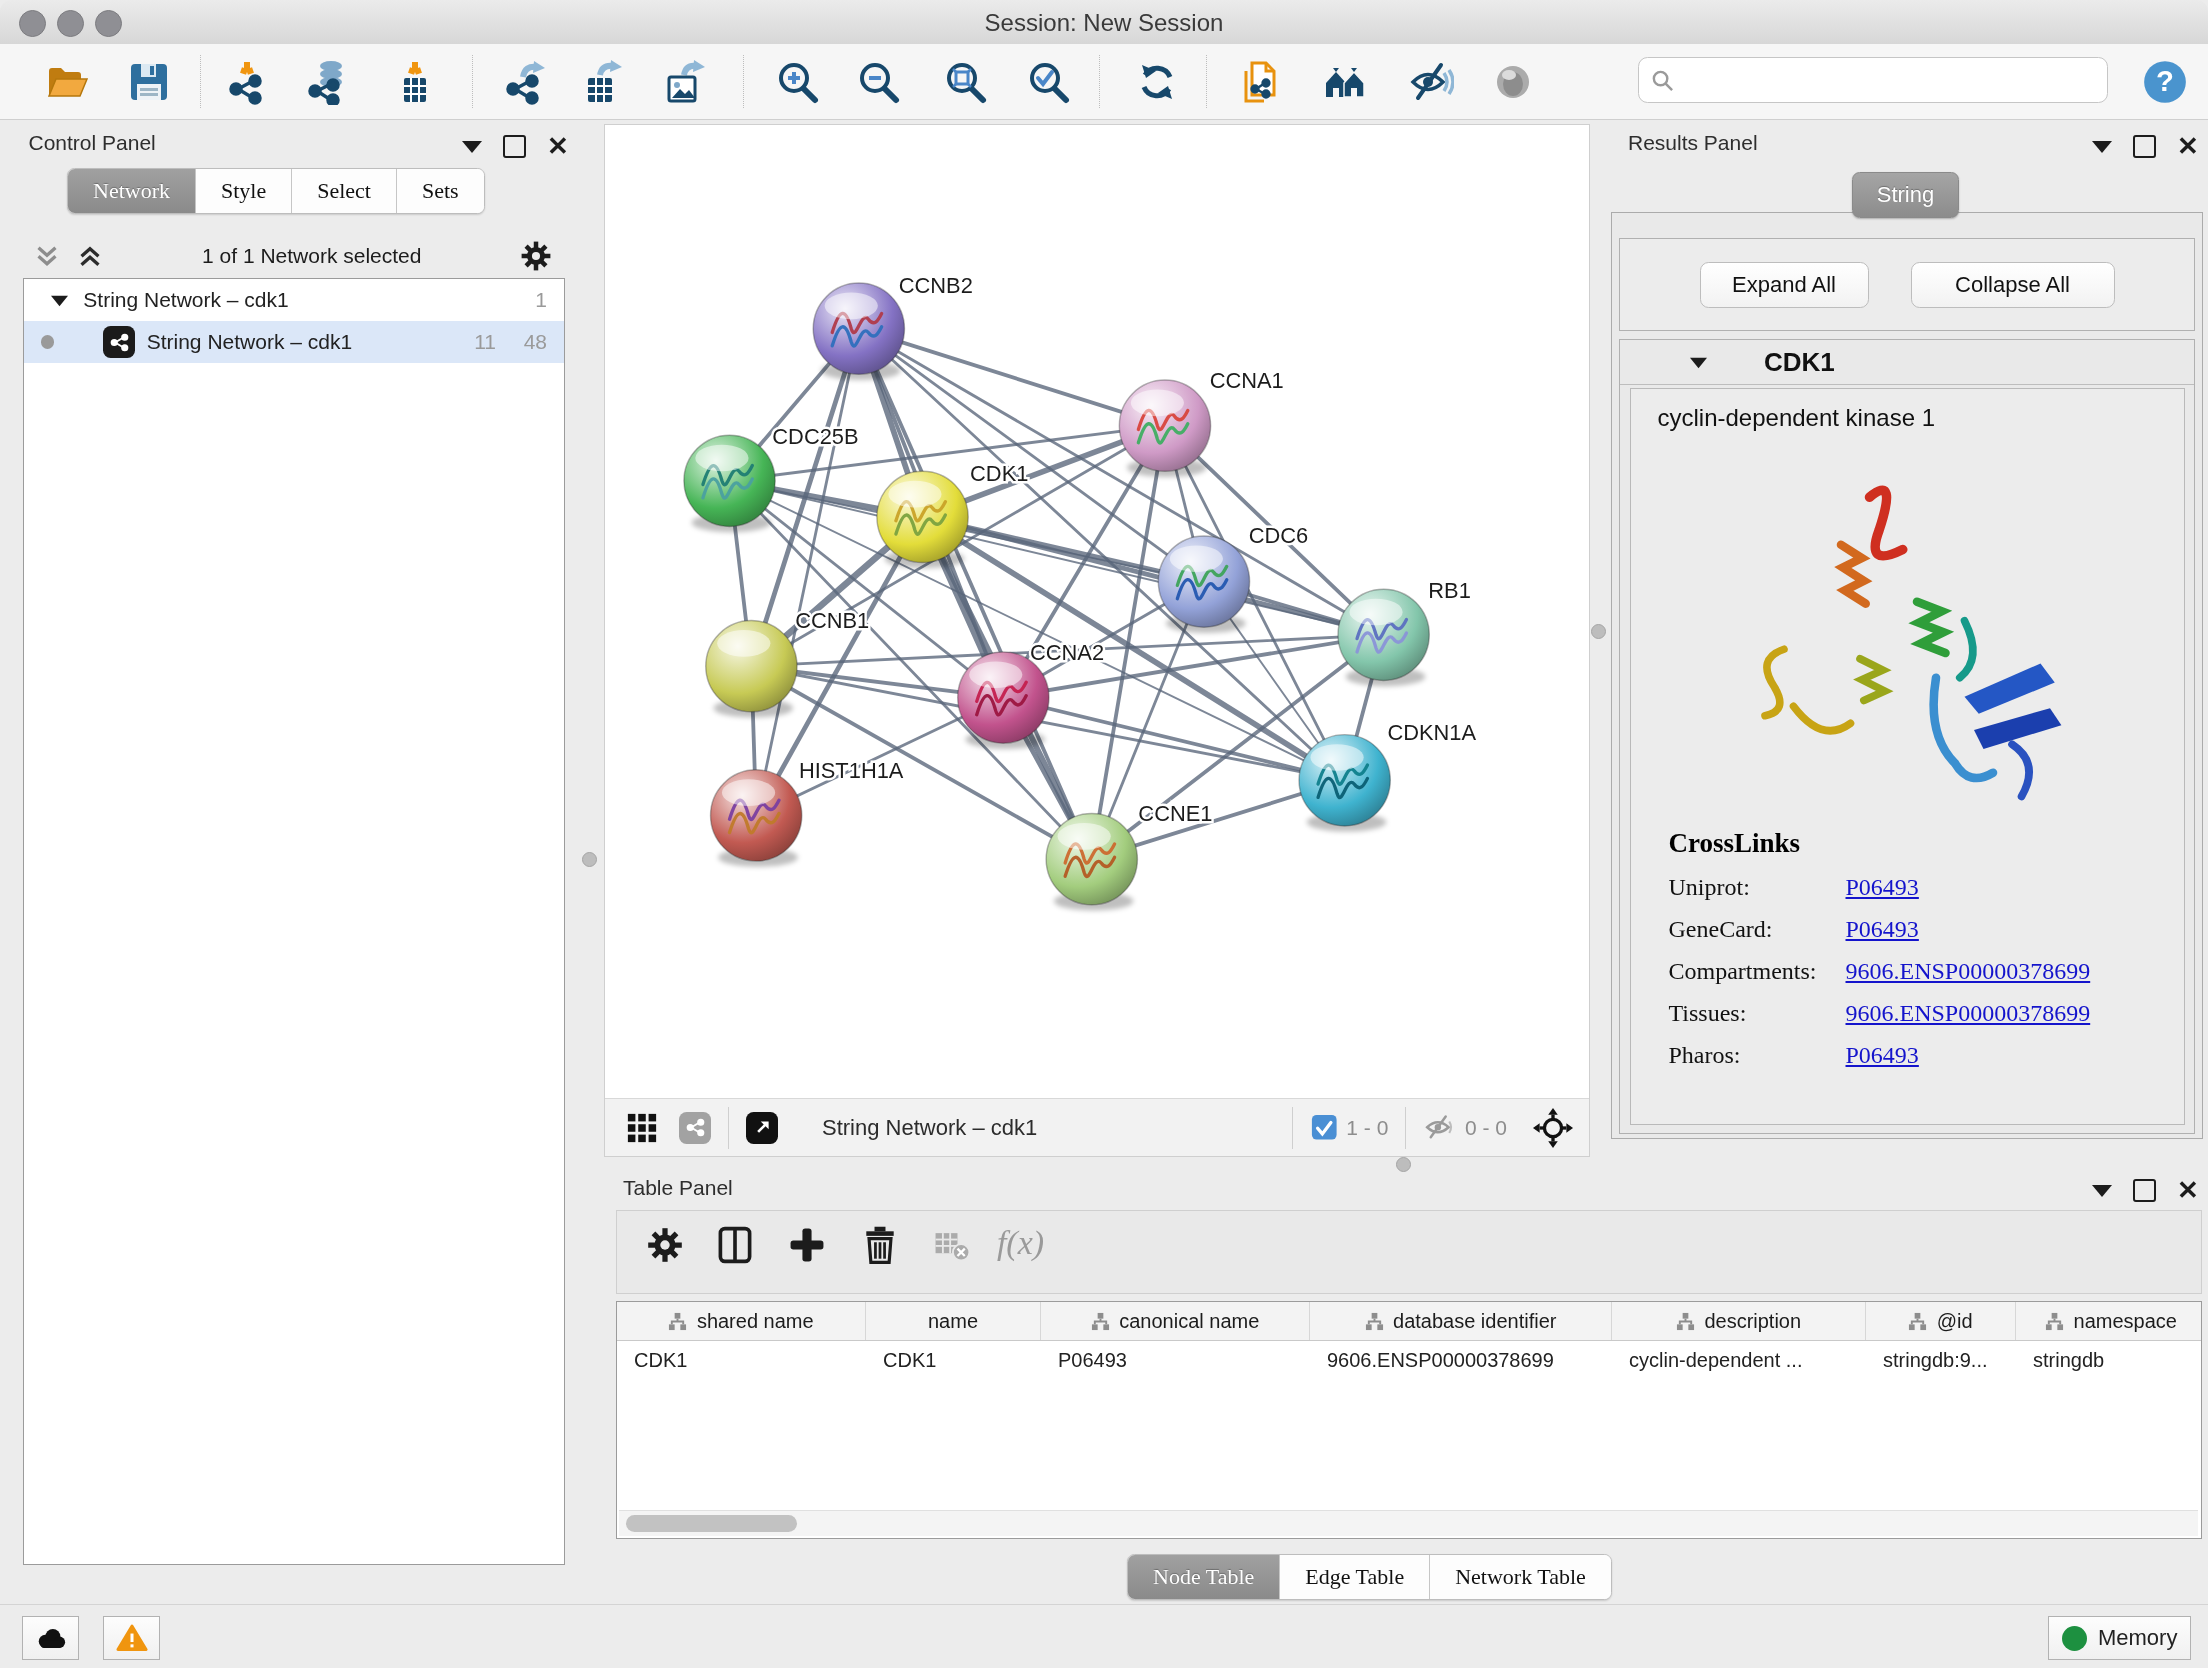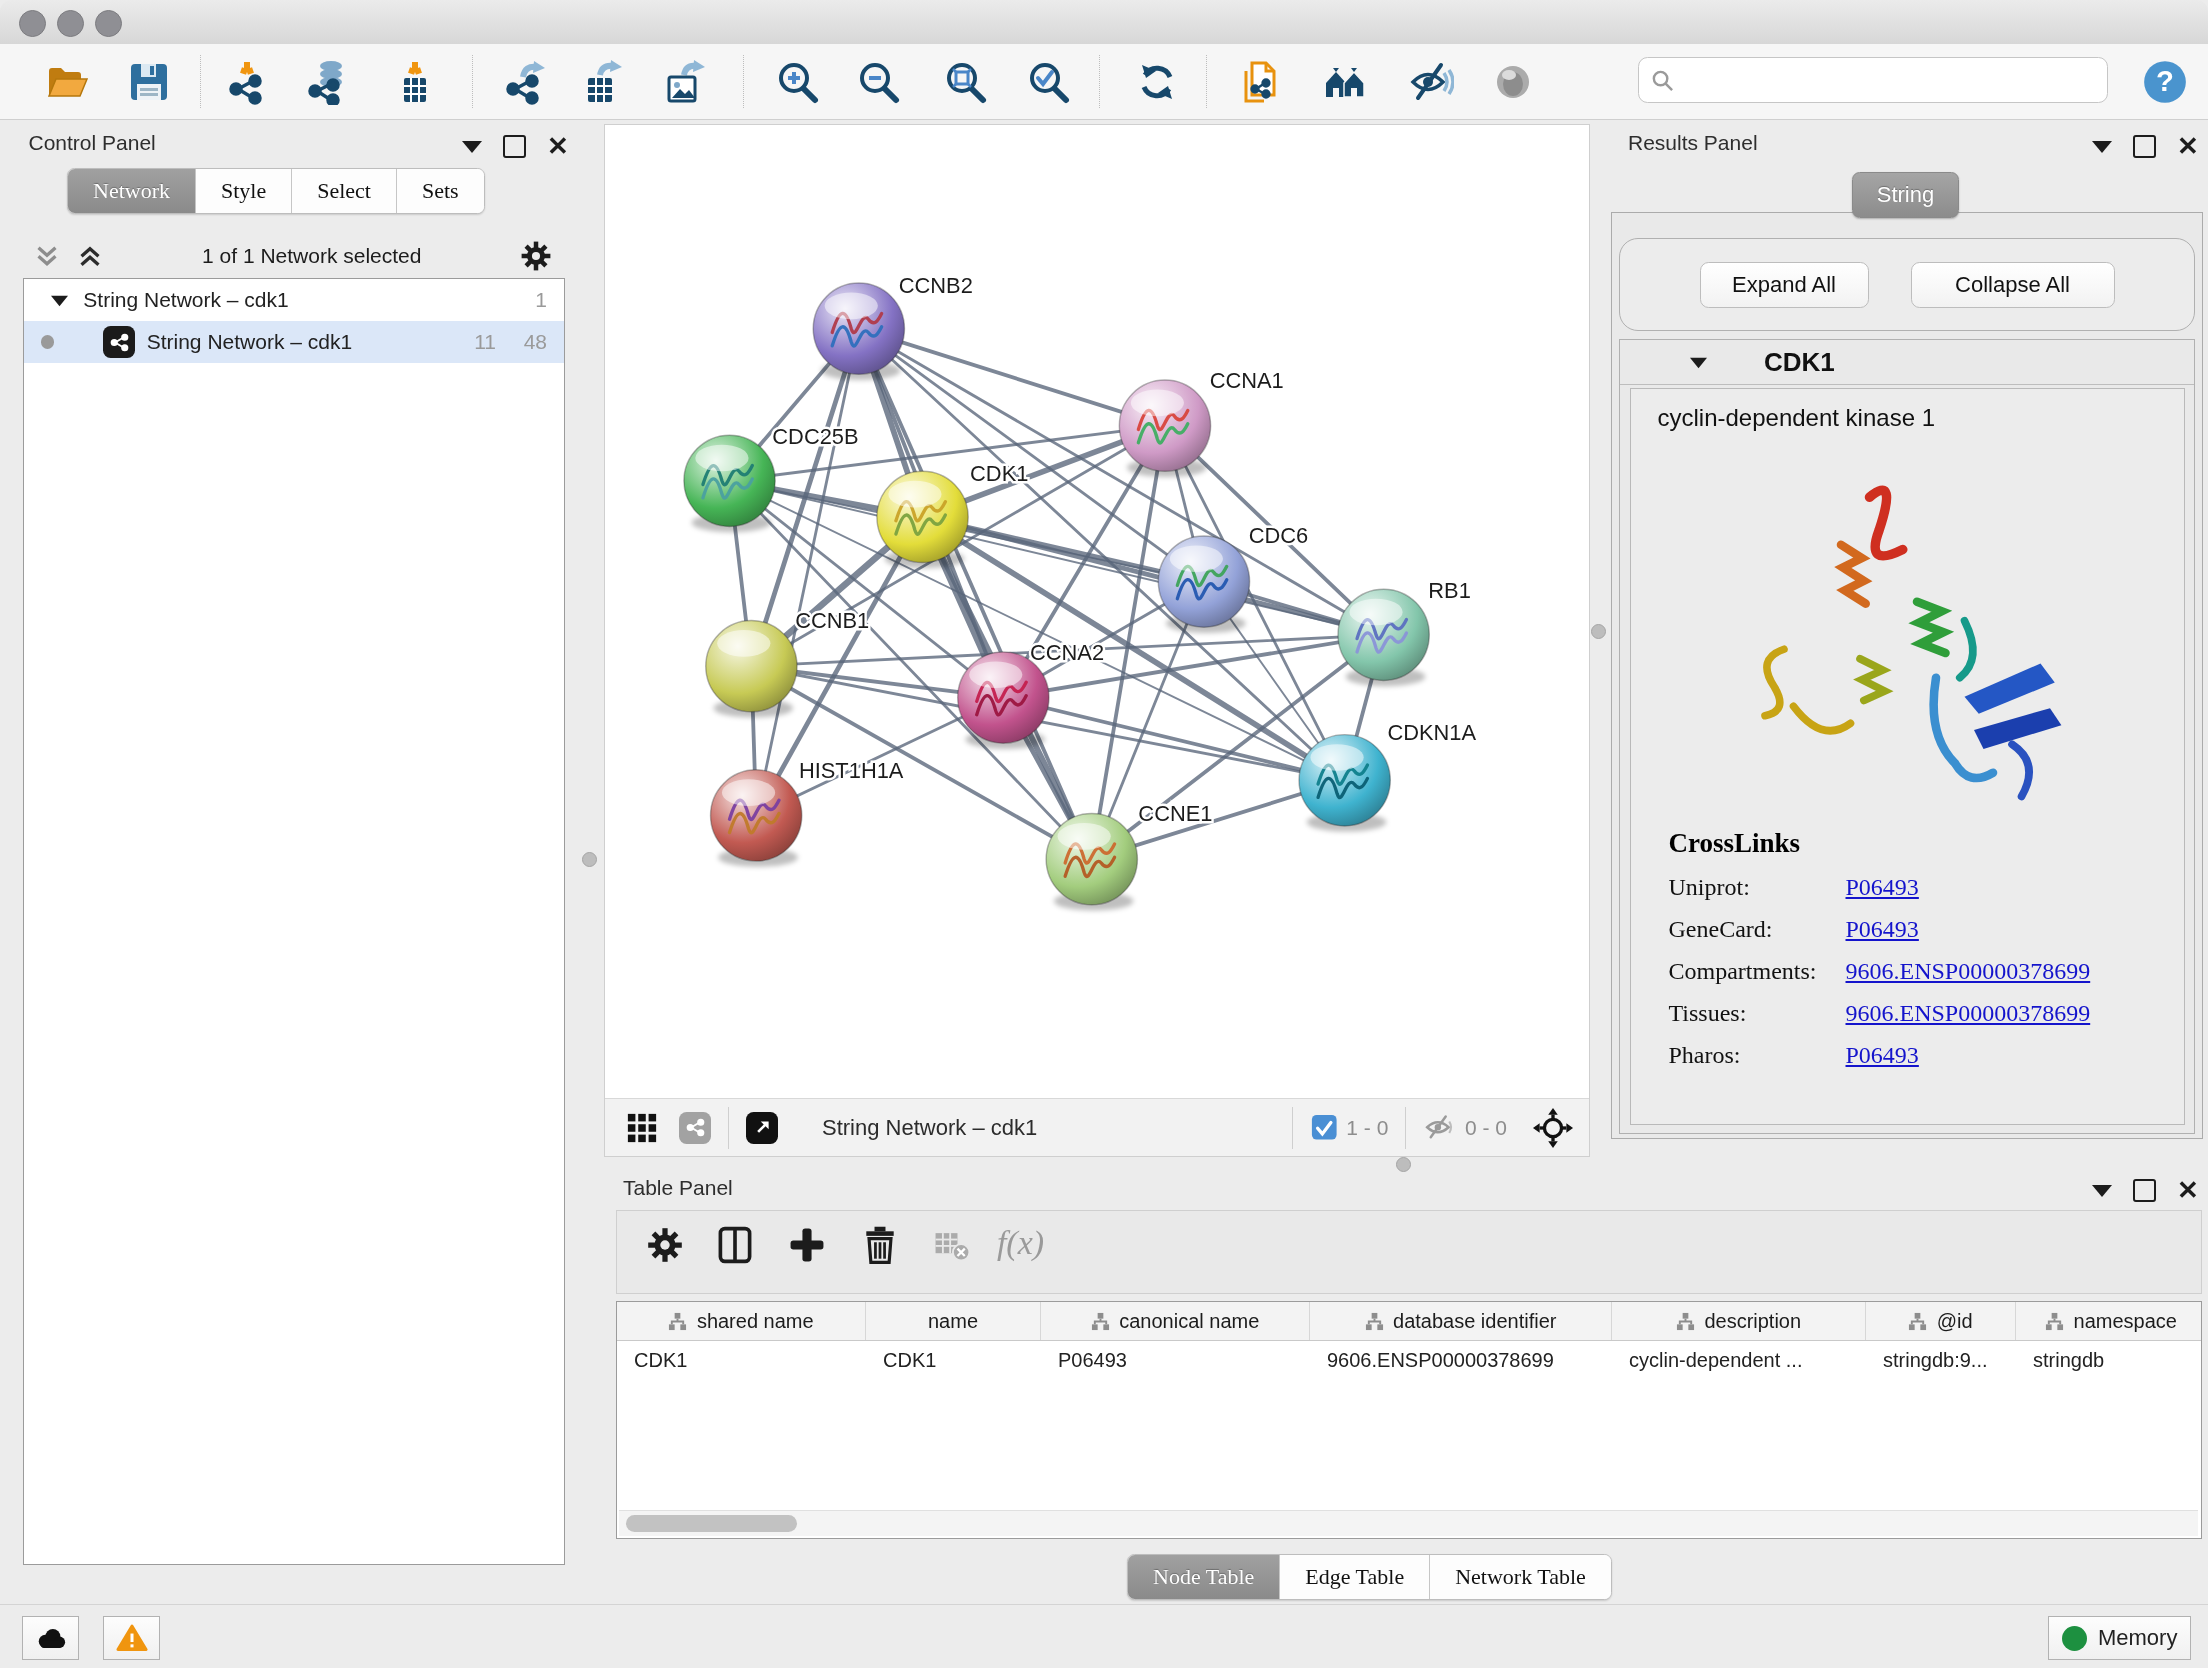--- a/index.html
+++ b/index.html
@@ -64,20 +64,21 @@
   #memory-dot{width:25px;height:25px;border-radius:50%;background:#1d9040;margin-right:11.4px;}
   .node-label{font-size:23px;fill:#1c1c1c;paint-order:stroke;stroke:#ffffff;stroke-width:5px;font-family:"Liberation Sans",sans-serif;}
 </style>
 </head>
 <body>
 
 <div id="titlebar" class="abs">
   <div class="tlight" style="left:19px"></div>
   <div class="tlight" style="left:57px"></div>
   <div class="tlight" style="left:95px"></div>
+  <div id="win-title">Session: New Session</div>
 </div>
 
 <div id="toolbar" class="abs">
   <div class="tbtn" style="left:42px">
     <svg width="46" height="46" viewBox="0 0 46 46">
       <path d="M5 36 V12 q0-3 3-3 h9 l4 4 h13 q3 0 3 3 v6" fill="#c07c10"></path>
       <path d="M5 37 L12 20 H43 L36 37 Z" fill="#f2a93f" stroke="#b5770c" stroke-width="1.5"></path>
     </svg>
   </div>
   <div class="tbtn" style="left:124px">
@@ -614,21 +615,21 @@
 </div>
 <div class="ph-controls" style="left:2092px;top:135px;">
   <div class="ph-caret"></div>
   <div class="ph-float"></div>
   <div class="ph-close">✕</div>
 </div>
 
 <div id="results-box" class="abs"></div>
 <div id="string-tab" class="abs">String</div>
 
-<div class="res-inner abs" style="left:1619px;top:238px;width:576px;height:93px;box-sizing:border-box;display:flex;align-items:center;justify-content:center;gap:42px;border-radius:19px;">
+<div class="res-inner abs" style="left:1619px;top:238px;width:576px;height:93px;box-sizing:border-box;display:flex;align-items:center;justify-content:center;gap:42px;">
   <div class="btn" style="width:167px;height:44px">Expand All</div>
   <div class="btn" style="width:202px;height:44px">Collapse All</div>
 </div>
 
 <div class="res-inner abs" style="left:1619px;top:339px;width:576px;height:795px;box-sizing:border-box;background:#e9e9e9;">
   <div style="height:44px;display:flex;align-items:center;border-bottom:1px solid #bdbdbd;">
     <svg width="21" height="17" viewBox="0 0 22 18" style="margin-left:68px">
       <path d="M2 4 L20 4 L11 15 Z" fill="#1c1c1c"></path>
     </svg>
     <span style="margin-left:55px;font-size:26px;font-weight:bold;color:#111;">CDK1</span>

